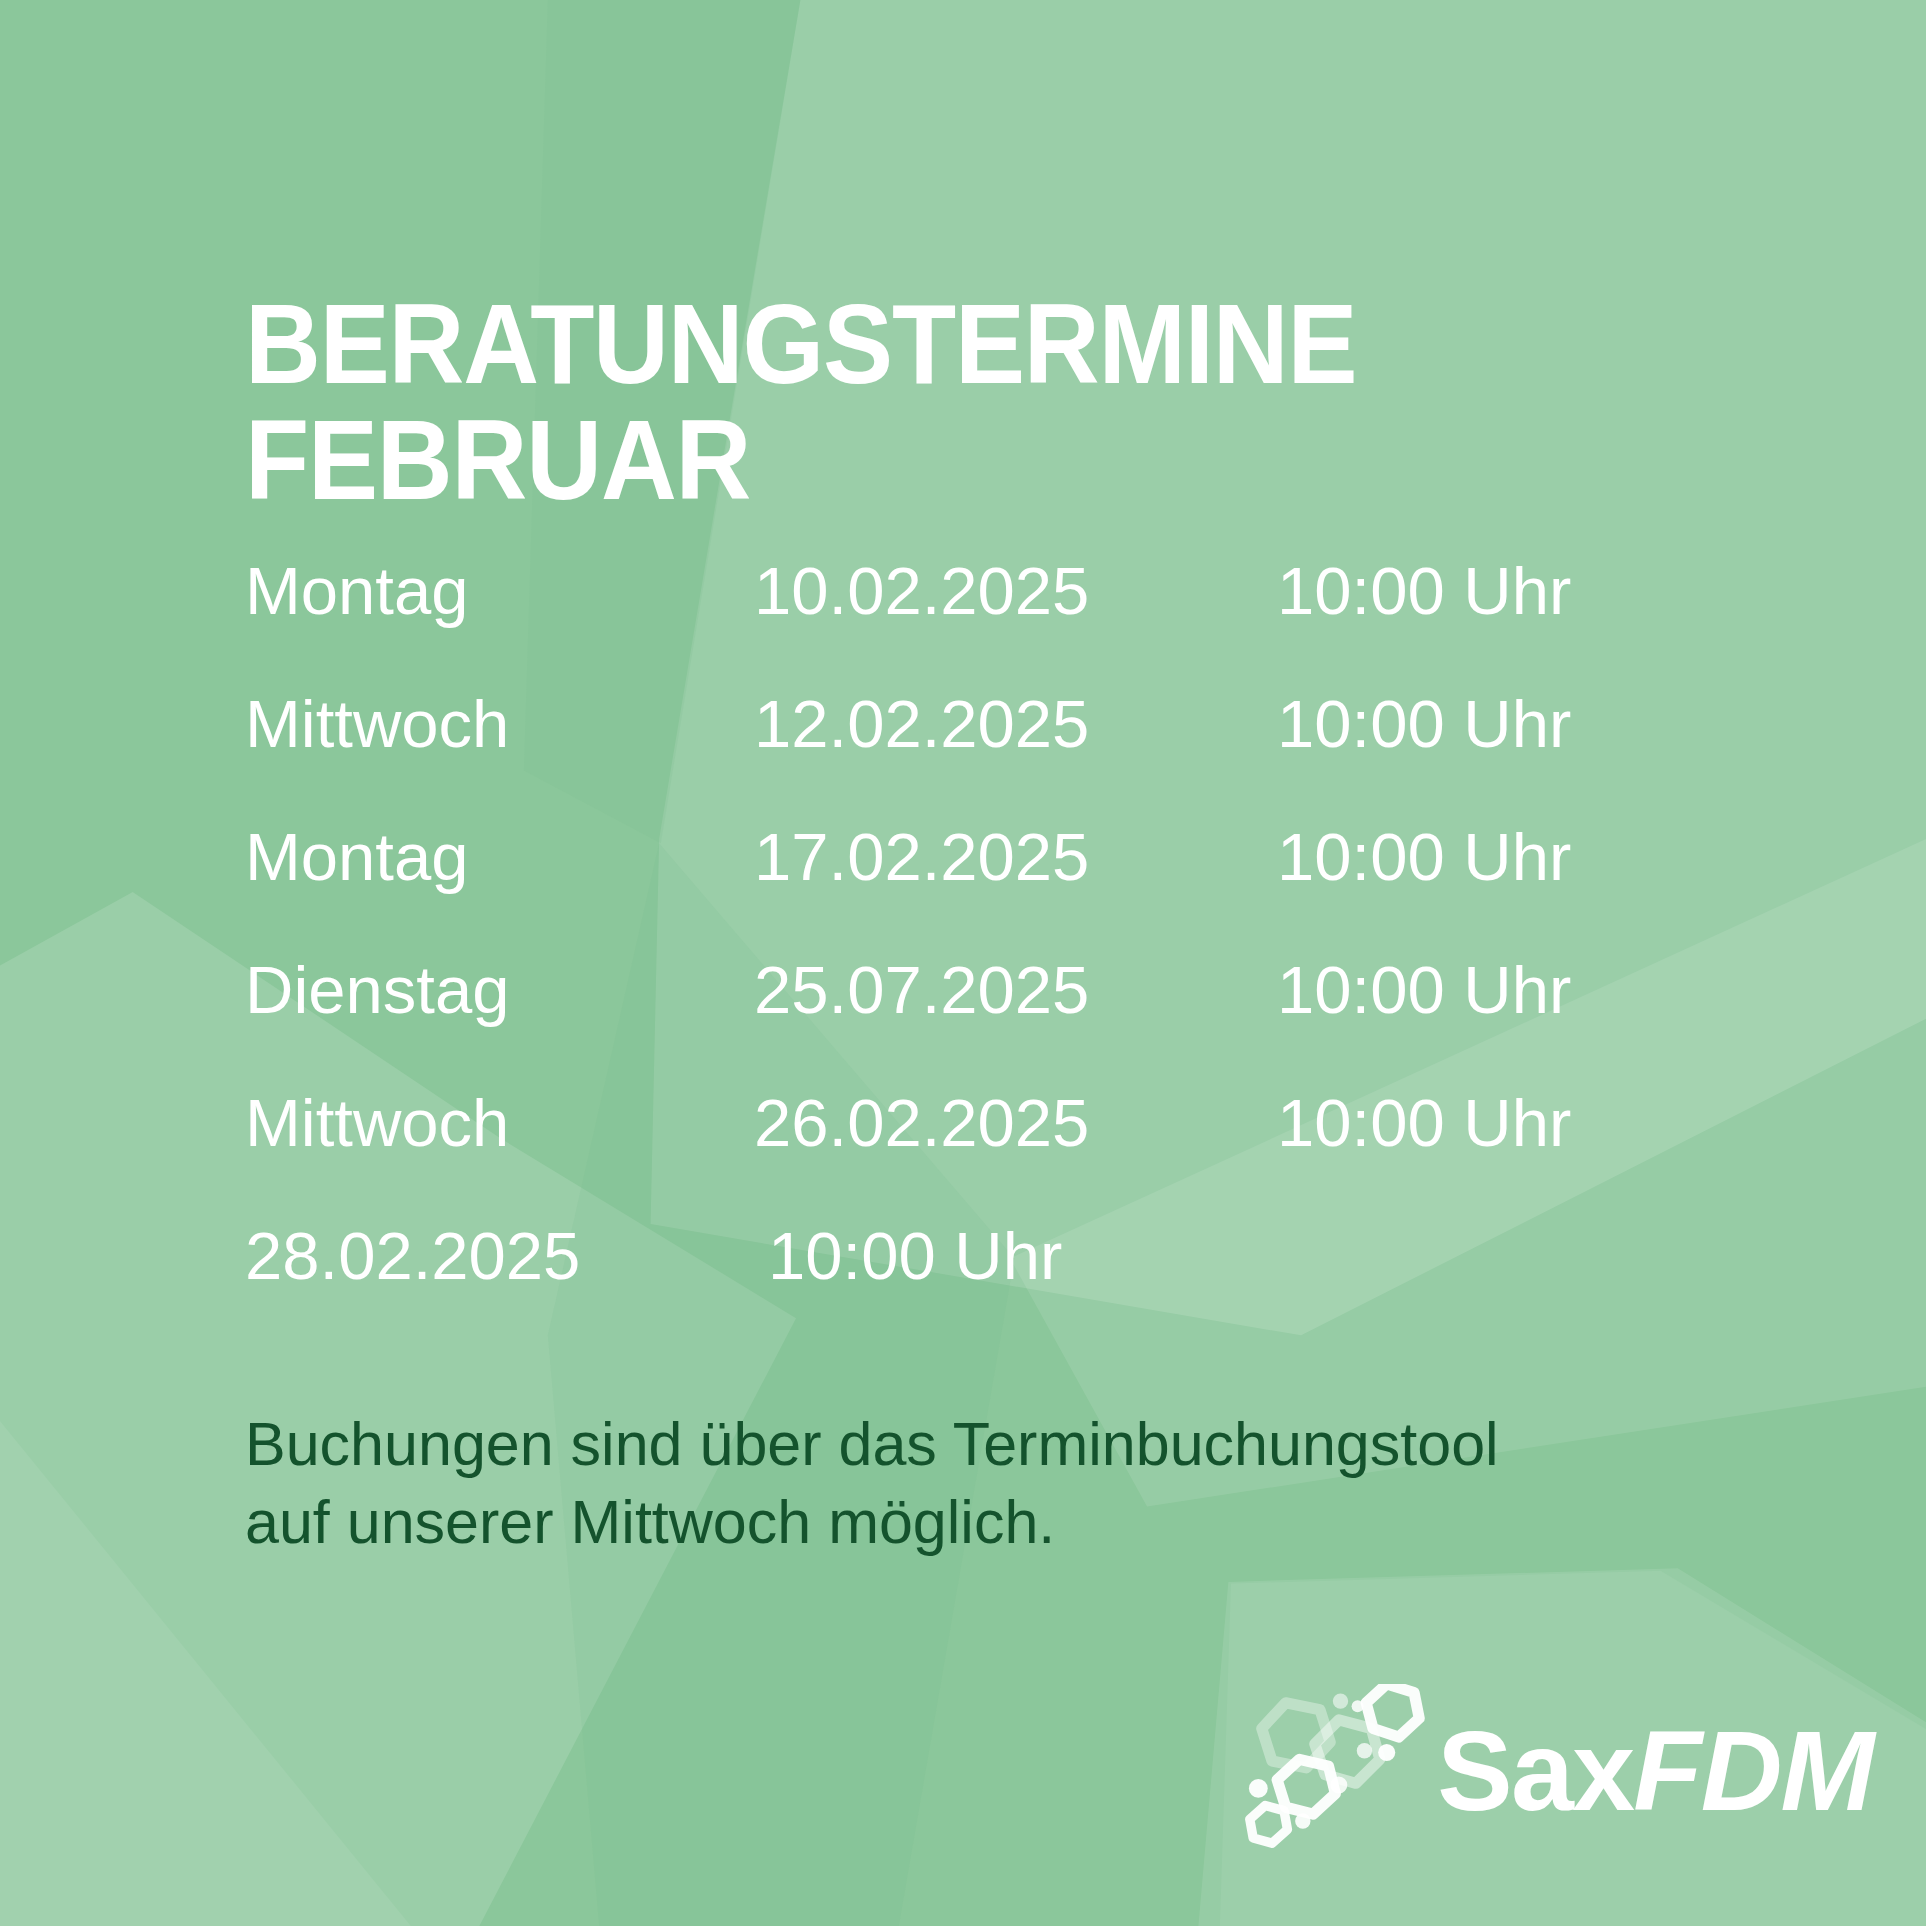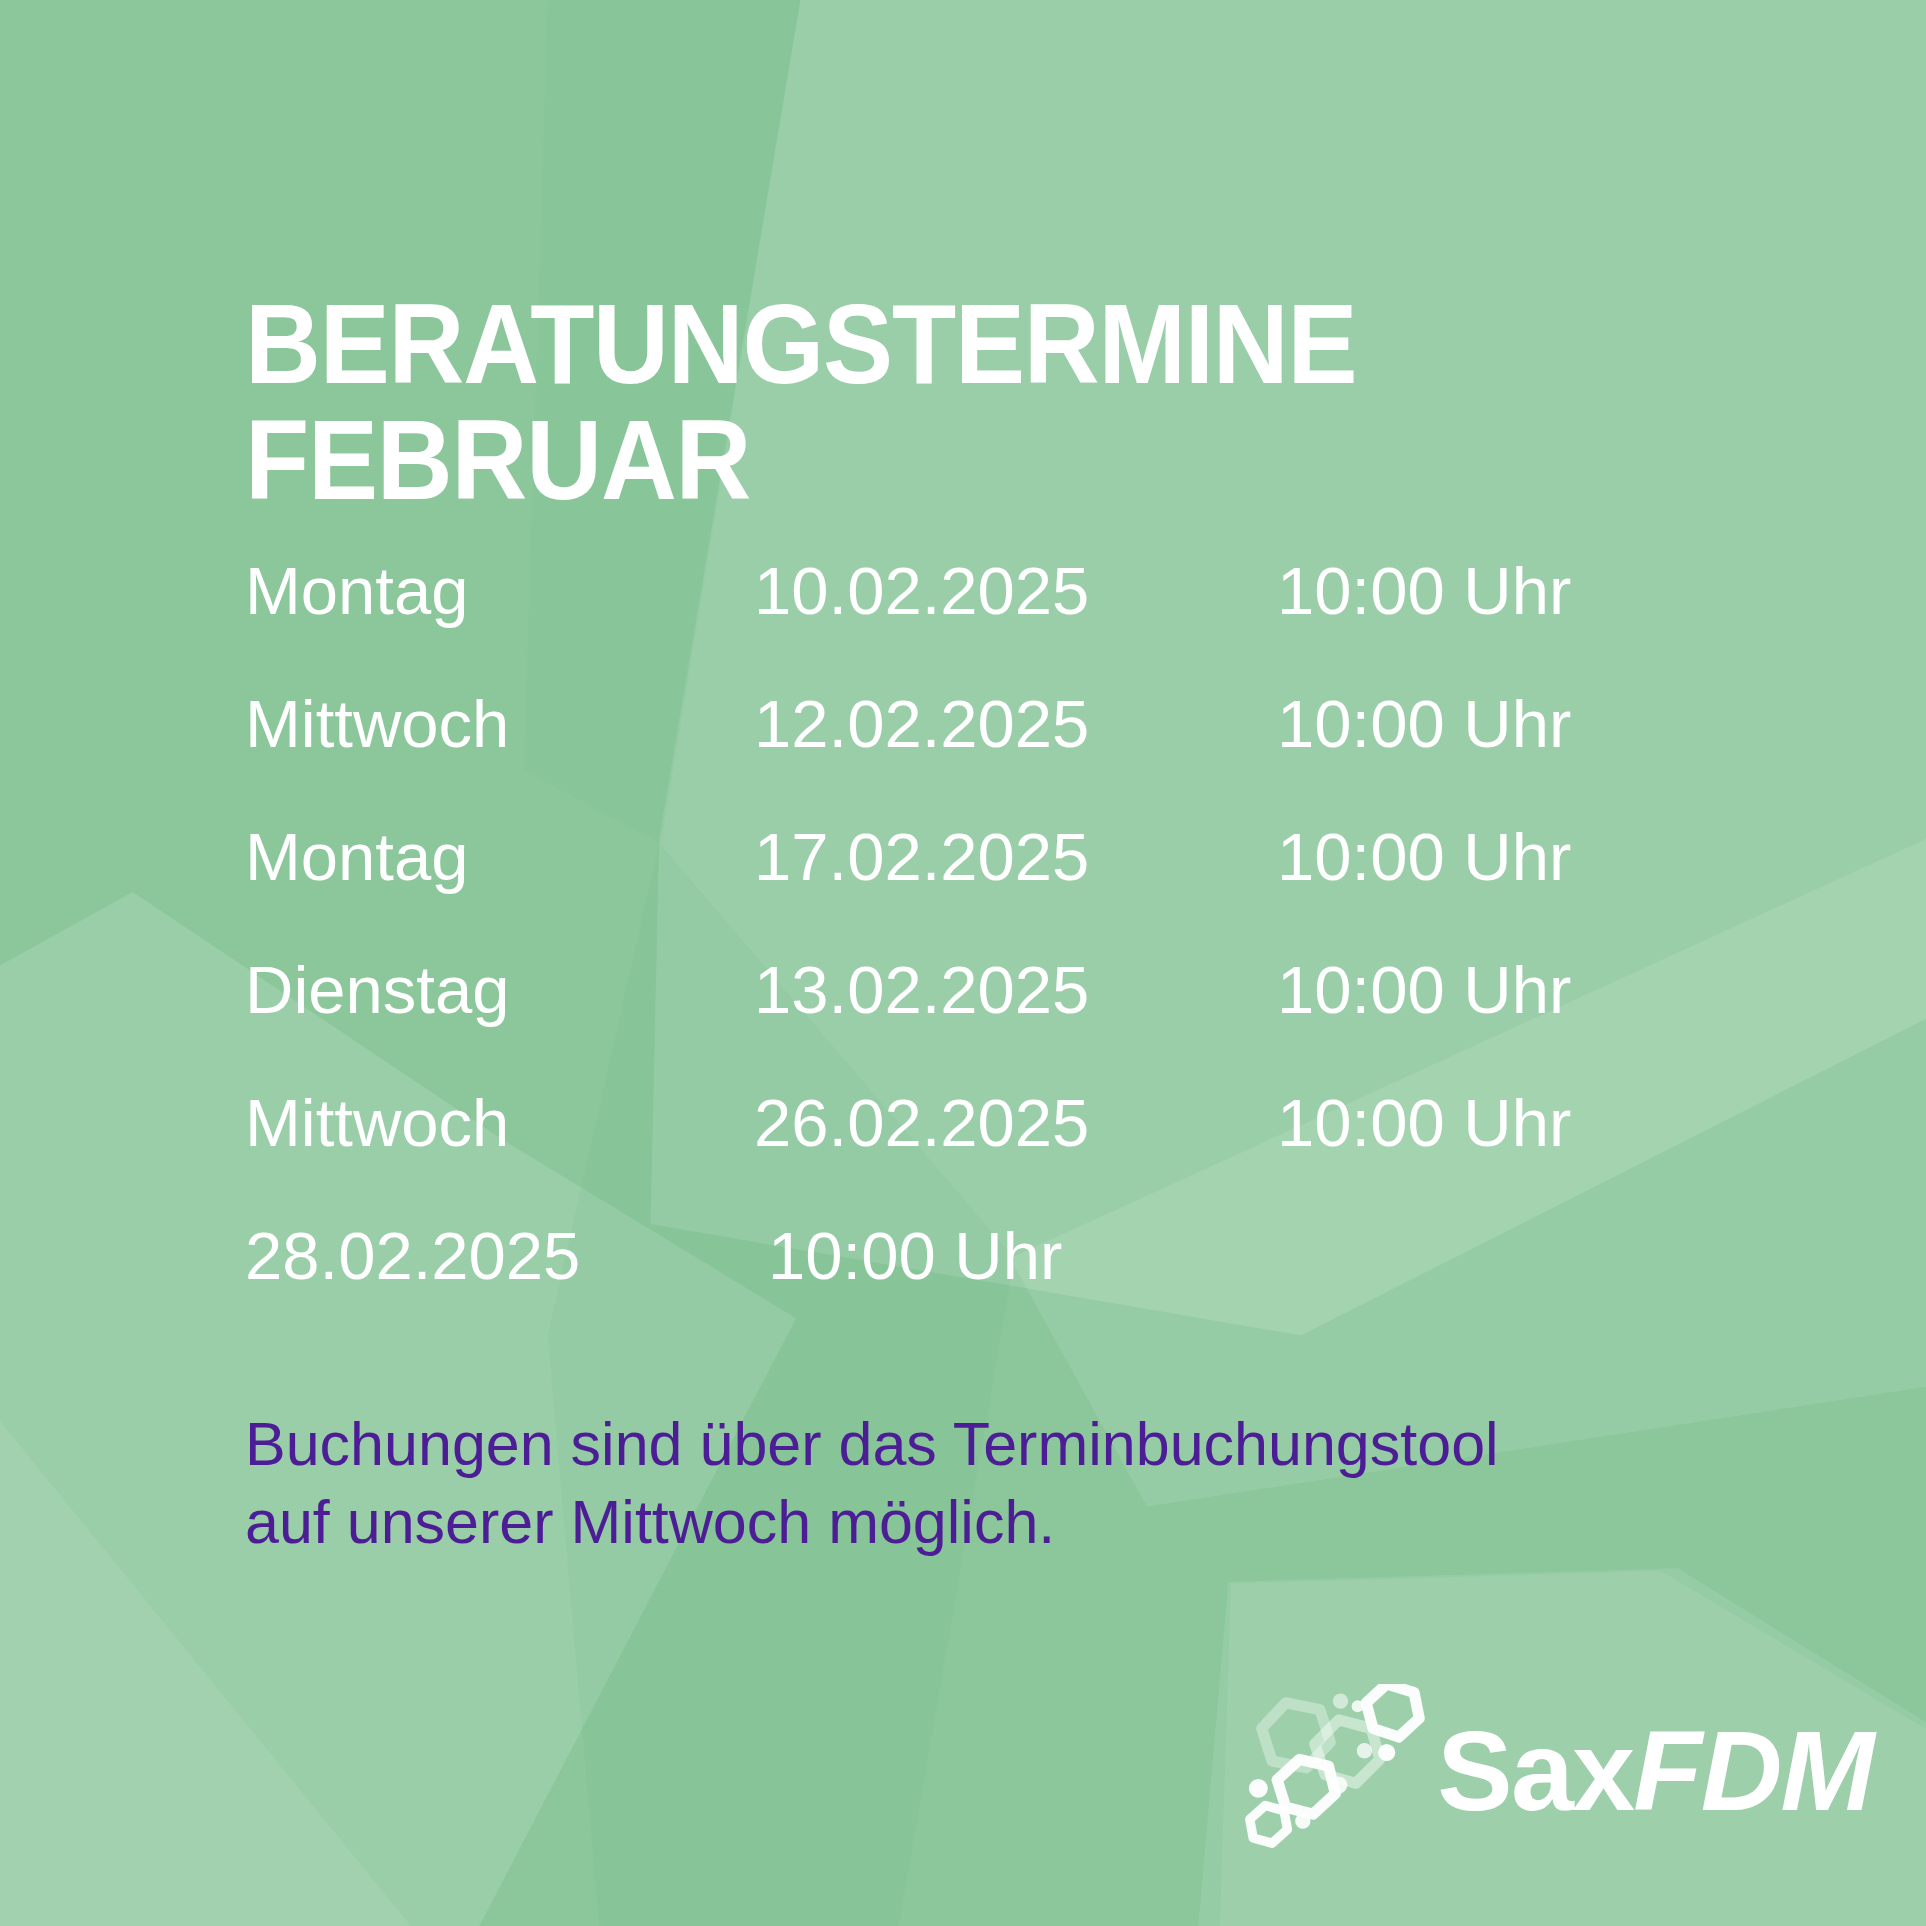--- a/index.html
+++ b/index.html
@@ -78,21 +78,21 @@
   }
   .col-time{
     flex:1 1 auto;
   }
 
   .note{
     position:absolute;
     left:245px;
     top:1344px;
     width:1472px;
-    color:#4c1d95;
+    color:#14532d;
     font-weight:300;
     font-size:61px;
     line-height:1.28;
   }
   .note span{display:block;}
 
   
   .logo{
     position:absolute;
     right:53px;
@@ -163,21 +163,21 @@
       </div>
 
       <div class="row">
         <span class="col-day">Montag</span>
         <span class="col-date">17.02.2025</span>
         <span class="col-time">10:00 Uhr</span>
       </div>
 
       <div class="row">
         <span class="col-day">Dienstag</span>
-        <span class="col-date">13.02.2025</span>
+        <span class="col-date">25.07.2025</span>
         <span class="col-time">10:00 Uhr</span>
       </div>
 
       <div class="row">
         <span class="col-day">Mittwoch</span>
         <span class="col-date">26.02.2025</span>
         <span class="col-time">10:00 Uhr</span>
       </div>
 
       <div class="row">

